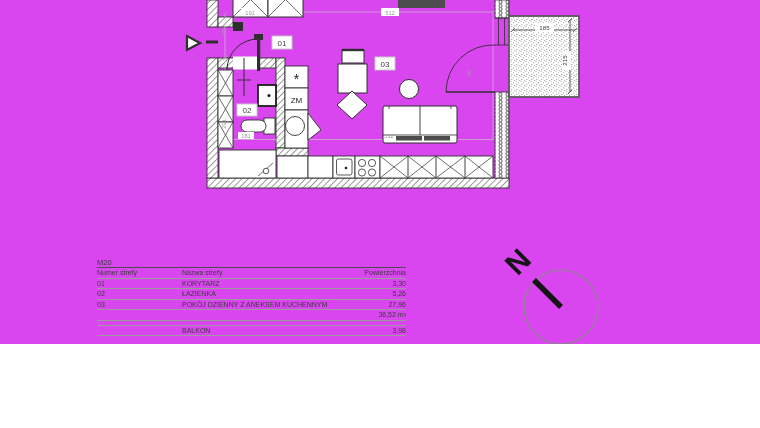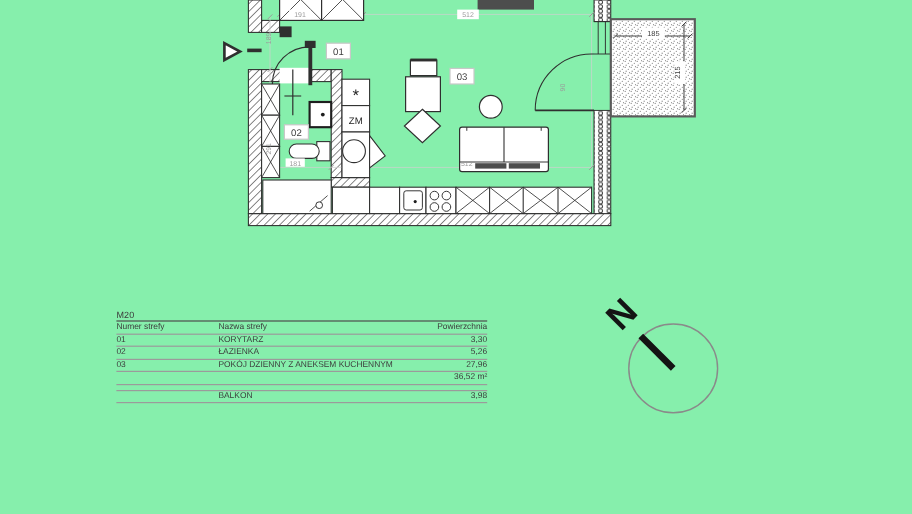--- a/index.html
+++ b/index.html
@@ -1,16 +1,16 @@
 <!DOCTYPE html>
 <html><head>
 <meta charset="utf-8">
 <style>
   html,body{margin:0;padding:0;background:#fff;}
-  .canvas{position:relative;width:760px;height:428px;background:#86efac;overflow:hidden;
+  .canvas{position:relative;width:760px;height:344px;background:#d946ef;overflow:hidden;
           font-family:"Liberation Sans",sans-serif;}
   svg{position:absolute;left:0;top:0;}
   svg text{font-family:"Liberation Sans",sans-serif;}
   .dim{font-size:5.8px;fill:#9a9a9a;}
   .dimdark{font-size:6.2px;fill:#3d3d3d;}
   .roomlbl{font-size:8px;fill:#3d3d3d;}
   .apptxt{font-size:8px;fill:#222;}
   .startxt{font-size:14px;fill:#222;}
   .northtxt{font-size:30px;font-weight:bold;fill:#141414;}
 

